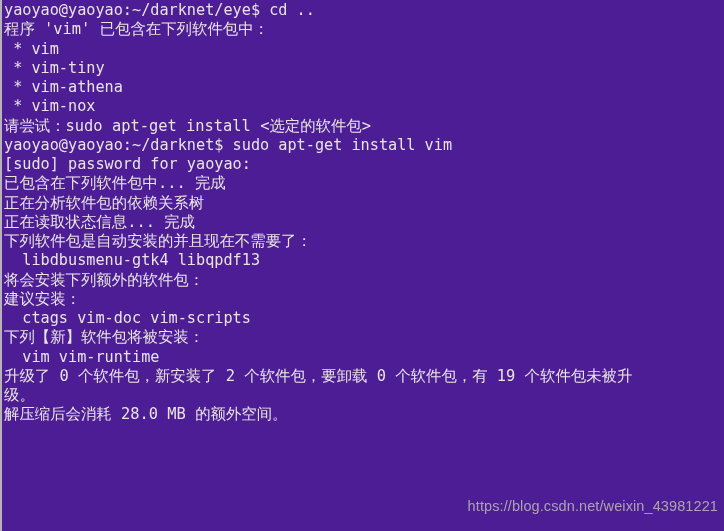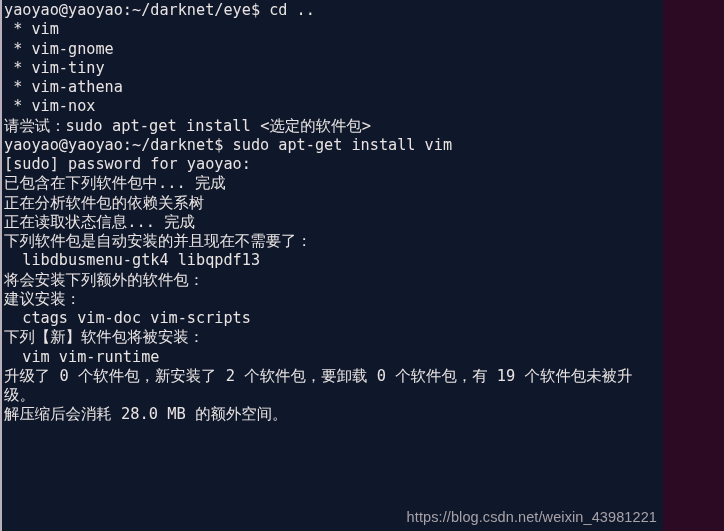--- a/index.html
+++ b/index.html
@@ -8,23 +8,23 @@
     background: #2d0a23;
   }
   body {
     width: 724px;
     height: 531px;
     overflow: hidden;
     font-family: "DejaVu Sans Mono", monospace;
   }
   #terminal {
     position: relative;
-    width: 663px;
+    width: 724px;
     height: 531px;
-    background: #0f172a;
+    background: #4c1d95;
     box-sizing: border-box;
     border-left: 2px solid #b9b2bd;
     overflow: hidden;
   }
   #screen {
     position: absolute;
     left: 0;
     top: 0;
     width: 722px;
     padding: 1px 0 0 2px;
@@ -41,39 +41,39 @@
     font-weight: 400;
     -webkit-font-smoothing: antialiased;
   }
   
   .line.cjk {
     font-size: 15.4px;
   }
   #watermark {
     position: absolute;
     right: 6px;
-    bottom: 5px;
+    bottom: 16px;
     color: #b5aeb4;
     font-family: "Liberation Sans", sans-serif;
     font-size: 14.5px;
     line-height: 18px;
     white-space: pre;
     letter-spacing: 0.1px;
     opacity: 0.92;
     padding-left: 26px;
   }
 </style>
 </head>
 <body>
 
 <div id="terminal">
   <div id="screen">
       <div class="line">yaoyao@yaoyao:~/darknet/eye$ cd ..</div>
+      <div class="line cjk">程序 'vim' 已包含在下列软件包中：</div>
       <div class="line"> * vim</div>
-      <div class="line"> * vim-gnome</div>
       <div class="line"> * vim-tiny</div>
       <div class="line"> * vim-athena</div>
       <div class="line"> * vim-nox</div>
       <div class="line cjk">请尝试：sudo apt-get install &lt;选定的软件包&gt;</div>
       <div class="line">yaoyao@yaoyao:~/darknet$ sudo apt-get install vim</div>
       <div class="line">[sudo] password for yaoyao:</div>
       <div class="line cjk">已包含在下列软件包中... 完成</div>
       <div class="line cjk">正在分析软件包的依赖关系树</div>
       <div class="line cjk">正在读取状态信息... 完成</div>
       <div class="line cjk">下列软件包是自动安装的并且现在不需要了：</div>

